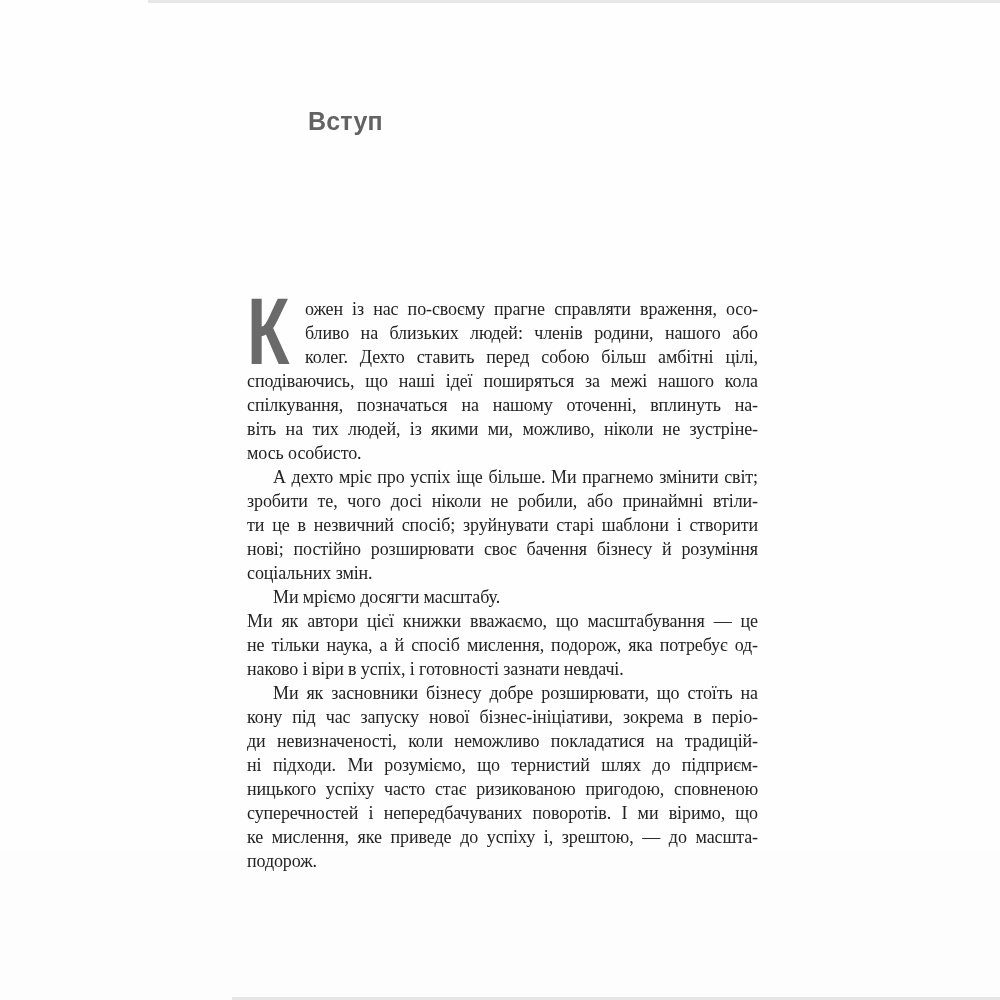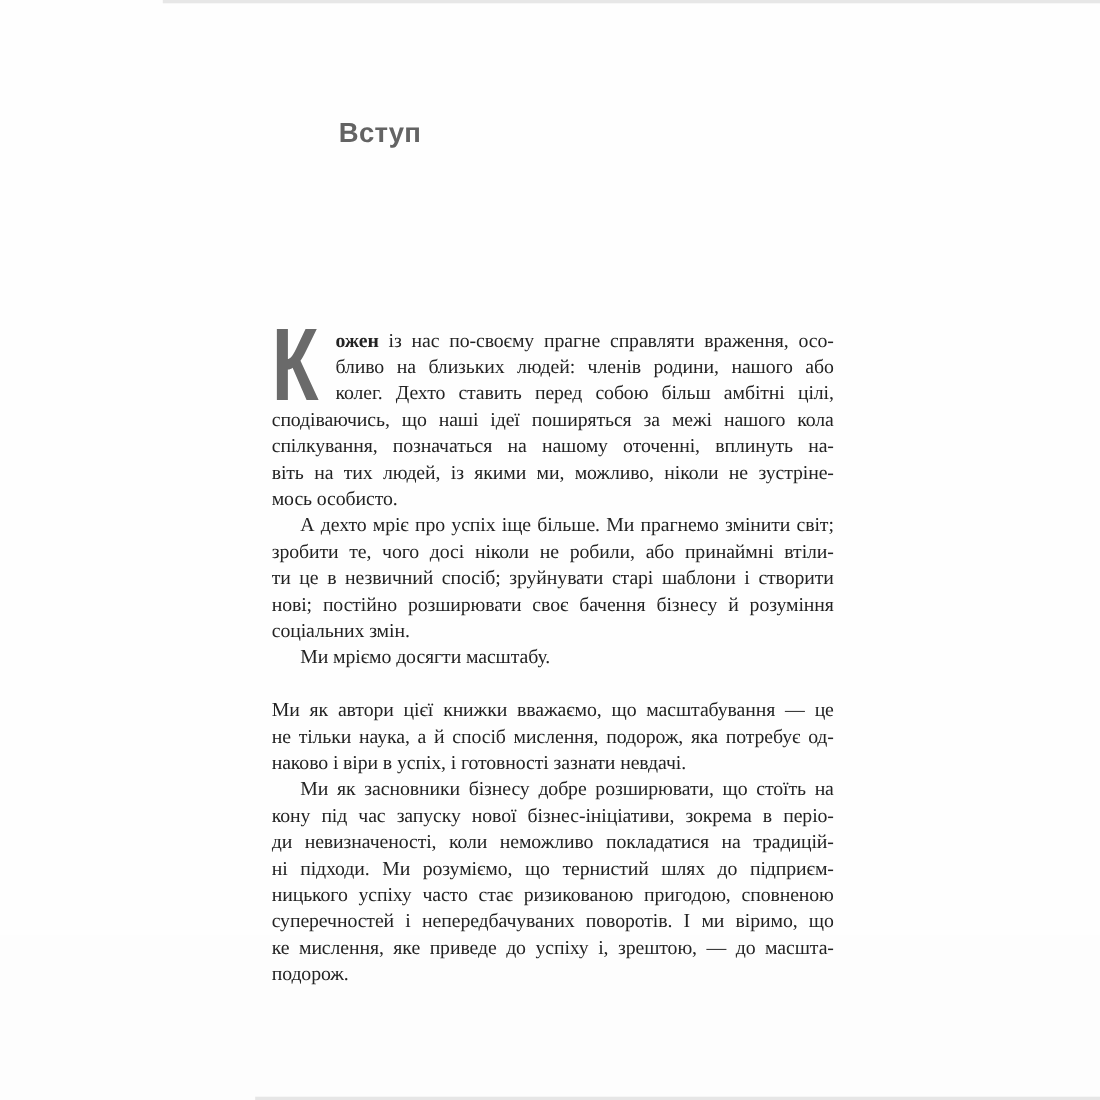--- a/index.html
+++ b/index.html
@@ -18,25 +18,25 @@
     font: 700 25px/28px "Liberation Sans", sans-serif;
     color: #636363; letter-spacing: 0.2px;
   }
 
   .text-block {
     position: absolute; left: 247px; top: 297px; width: 511px;
     font-size: 18px; line-height: 24px; color: #232323;
     letter-spacing: -0.1px;
   }
   .para { margin: 0; }
-  .para.gap { margin-top: 24px; }
+  .para.gap { }
   .ln { text-align: justify; text-align-last: justify; height: 24px; overflow: hidden; }
   .ln.last { text-align-last: left; }
   .ln.ind { text-indent: 26px; }
-  .ln b { font-weight: 700; }
+  .ln b { font-weight: 400; }
 
   .dropcap-box { float: left; width: 58px; height: 72px; }
   .dropcap-glyph {
     display: block;
     font: 700 94px/70px "Liberation Sans", sans-serif;
     color: #6a6a6a;
     transform: scaleX(0.74);
     transform-origin: 0 0;
   }
 </style>

